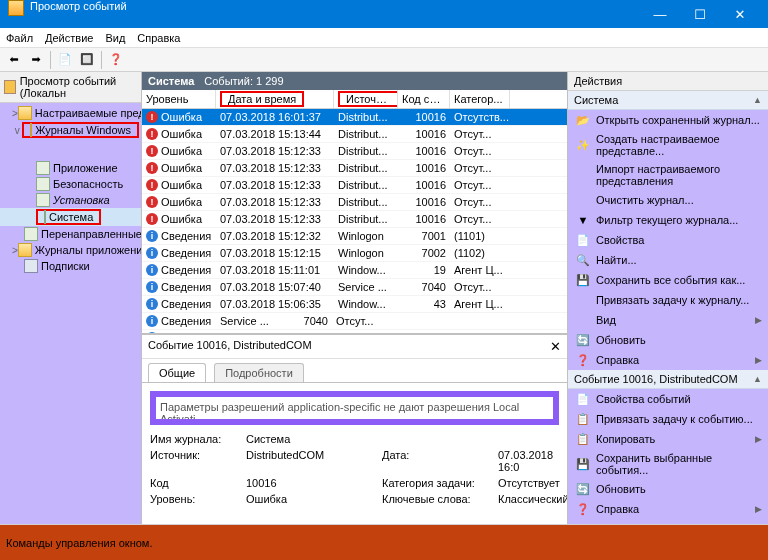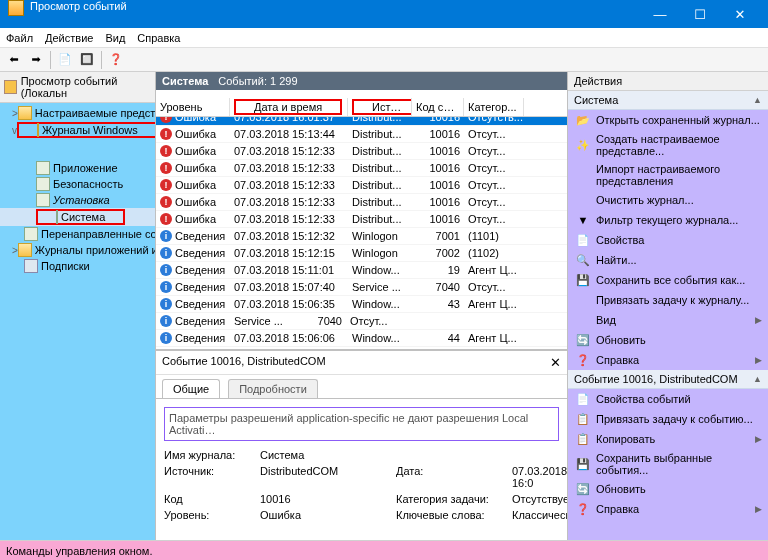--- a/index.html
+++ b/index.html
@@ -8,64 +8,64 @@
 .titlebar .icon{width:16px;height:16px;margin-right:6px;background:linear-gradient(#fd8,#fa3);border:1px solid #a70}
 .titlebar .title{color:#fff;flex:1}
 .winbtns{display:flex;gap:0}
 .winbtns div{width:40px;height:28px;display:flex;align-items:center;justify-content:center;color:#fff;font-size:13px}
 .menubar{height:20px;display:flex;align-items:center;padding:0 6px;gap:12px;border-bottom:1px solid #e0e0e0}
 .menubar span{cursor:default}
 .toolbar{height:24px;display:flex;align-items:center;padding:0 4px;gap:2px;border-bottom:1px solid #d0d0d0;background:#f5f5f5}
 .tbtn{width:20px;height:20px;display:flex;align-items:center;justify-content:center;border:1px solid transparent}
 .tsep{width:1px;height:18px;background:#c0c0c0;margin:0 2px}
 .main{flex:1;display:flex;overflow:hidden}
-.treepane{width:156px;border-right:1px solid #c0c0c0;overflow:hidden;background:#7dd3fc}
+.treepane{width:142px;border-right:1px solid #c0c0c0;overflow:hidden;background:#c4b5fd}
 .treehdr{background:#f0f0f0;border-bottom:1px solid #d0d0d0;padding:3px 4px;display:flex;align-items:center;gap:4px}
 .treehdr .ico{width:14px;height:14px;background:#f7c24a;border:1px solid #a87}
 .tree{padding:2px 0}
 .tnode{display:flex;align-items:center;padding:1px 2px;white-space:nowrap;cursor:default}
 .tnode .tw{width:12px;text-align:center;color:#666;font-size:10px}
 .tnode .ico{width:14px;height:14px;margin-right:3px;flex-shrink:0}
 .ico-folder{background:linear-gradient(#ffe9a8,#f7c24a);border:1px solid #c9a22f}
 .ico-log{background:#e8f0e0;border:1px solid #8a8}
 .ico-sub{background:#e0e8f0;border:1px solid #88a}
-.redbox{border:2px solid #e00;padding:0 18px}
+.redbox{border:2px solid #e00;padding:0 6px}
 .center{flex:1;display:flex;flex-direction:column;overflow:hidden;border-right:1px solid #c0c0c0}
 .gridhdr{background:#5a6b7d;color:#fff;padding:3px 6px;display:flex;gap:10px}
 .gridhdr span{color:#fff}
 .grid{flex:1;overflow:auto;border-bottom:1px solid #c0c0c0}
-.ghead{display:flex;background:#fff;border-bottom:1px solid #d0d0d0;position:sticky;top:8px}
+.ghead{display:flex;background:#fff;border-bottom:1px solid #d0d0d0;position:sticky;top:0}
 .ghead .gh{padding:3px 4px;border-right:1px solid #e0e0e0;overflow:hidden;text-overflow:ellipsis;white-space:nowrap}
 .grow{display:flex;border-bottom:1px solid #f4f4f4}
 .grow.sel{background:#0078d7}
 .grow.sel .gc,.grow.sel .gc *{color:#fff}
 .gc{padding:2px 4px;overflow:hidden;text-overflow:ellipsis;white-space:nowrap;display:flex;align-items:center;gap:3px}
 .c0{width:74px}.c1{width:118px}.c2{width:64px}.c3{width:52px;text-align:left;justify-content:flex-end}.c4{width:60px}
 .lvico{width:12px;height:12px;border-radius:50%;display:flex;align-items:center;justify-content:center;font-size:9px;font-weight:bold;color:#fff;flex-shrink:0}
 .lv-err{background:#d92c2c}
 .lv-info{background:#2c7cd9}
 .detail{height:190px;display:flex;flex-direction:column;border-top:1px solid #c0c0c0}
 .dtitle{padding:4px 6px;display:flex;justify-content:space-between;background:#fff;border-bottom:1px solid #e0e0e0}
 .dtitle .x{cursor:pointer;font-size:13px}
 .tabs{display:flex;padding:4px 6px 0 6px;gap:8px}
 .tab{padding:3px 10px;border:1px solid #c0c0c0;border-bottom:none;background:#fff;border-radius:3px 3px 0 0}
 .tab.inactive{background:#f0f0f0;color:#555}
 .dbody{flex:1;border-top:1px solid #c0c0c0;padding:8px;overflow:auto}
-.dmsg{border:1px solid #8b5cf6;padding:4px;margin-bottom:8px;height:34px;overflow:hidden;color:#555}
+.dmsg{border:6px solid #8b5cf6;padding:4px;margin-bottom:8px;height:34px;overflow:hidden;color:#555}
 .dgrid{display:grid;grid-template-columns:90px 130px 110px 1fr;row-gap:4px;column-gap:6px}
 .dgrid .v{color:#000}
 .dgrid .err{color:#000}
 .actions{width:200px;background:#c4b5fd;display:flex;flex-direction:column;overflow:auto}
 .ahdr{background:#f0f0f0;padding:3px 6px;border-bottom:1px solid #d0d0d0;font-weight:normal}
 .asec{background:#e8eef7;padding:3px 6px;border-bottom:1px solid #cdd9ea;display:flex;justify-content:space-between;align-items:center}
 .asec .arw{color:#666;font-size:9px}
 .aitem{padding:3px 6px 3px 8px;display:flex;align-items:center;gap:6px;cursor:default}
 .aitem .ico{width:14px;height:14px;flex-shrink:0;display:flex;align-items:center;justify-content:center;font-size:11px}
 .aitem .arw{margin-left:auto;color:#666;font-size:9px}
-.statusbar{height:20px;border-top:1px solid #d0d0d0;padding:2px 6px;display:flex;align-items:center;background:#f9a8d4;color:#555}
+.statusbar{height:36px;border-top:1px solid #d0d0d0;padding:2px 6px;display:flex;align-items:center;background:#c2410c;color:#555}
 </style>
 </head>
 <body>
 
 <div class="titlebar">
   <div class="icon"></div>
   <div class="title">Просмотр событий</div>
   <div class="winbtns">
     <div>—</div>
     <div>☐</div>

